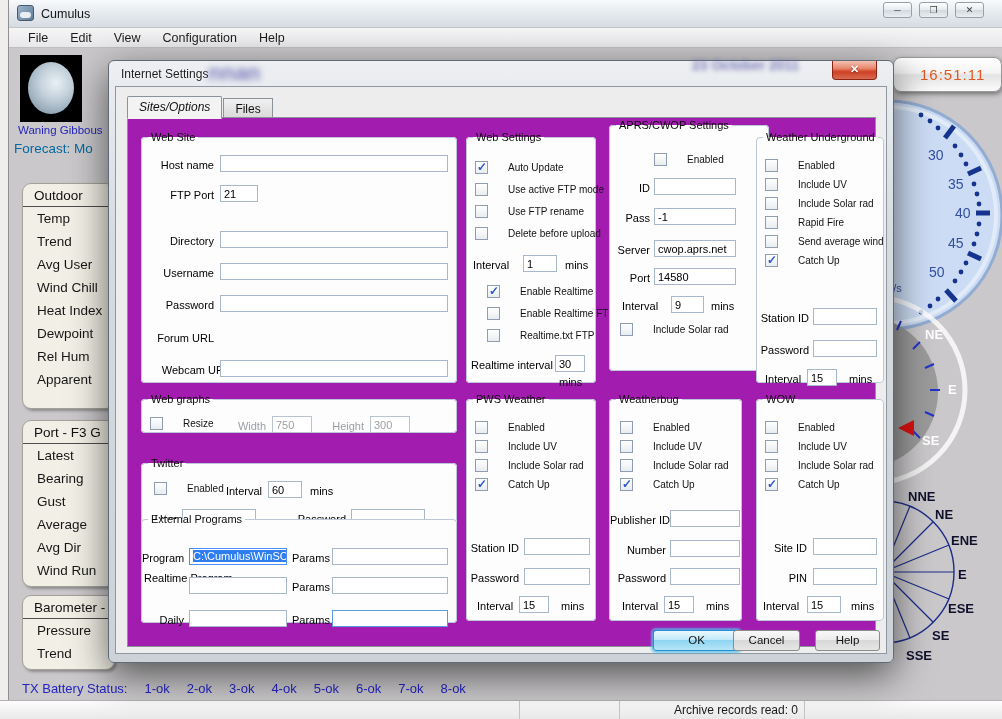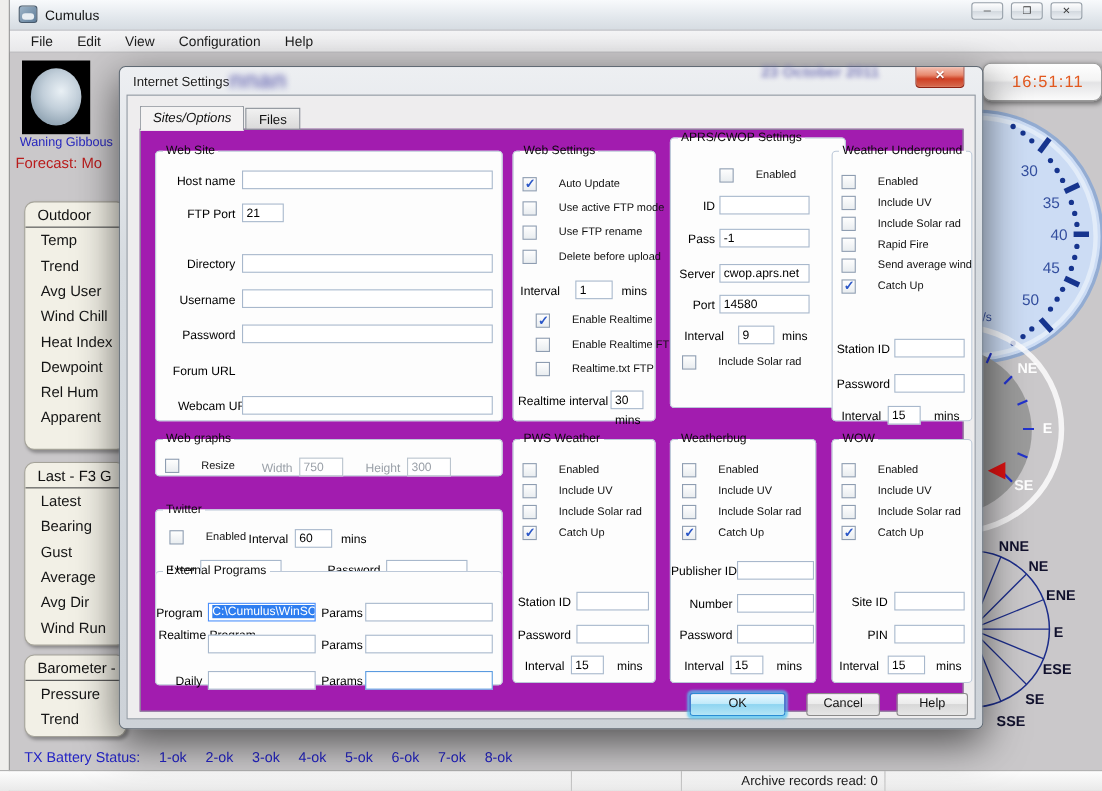--- a/index.html
+++ b/index.html
@@ -24,21 +24,21 @@
     font-size:9px; color:#3a3a3a; text-align:center; line-height:14px; }
   .menubar { position:absolute; left:9px; top:28px; width:993px; height:20px;
     background:linear-gradient(#f5f5f6,#e8e8ea); border-bottom:1px solid #bfbfc1;
     display:flex; align-items:center; padding-left:8px; }
   .menu-item { font-size:12.5px; color:#1c1c1c; padding:0 11px; }
   
   .moon { position:absolute; left:20px; top:55px; width:62px; height:67px; background:#000; }
   .moon::after { content:""; position:absolute; left:8px; top:7px; width:46px; height:52px; border-radius:50%;
     background:radial-gradient(circle at 60% 40%, #e9f0f5 0%, #c2cfda 40%, #93a6b5 75%, #6d808f 100%); }
   .moon-label { position:absolute; left:18px; top:124px; font-size:11.5px; color:#2626bE; }
-  .forecast-label { position:absolute; left:14px; top:141px; font-size:13.5px; color:#b91c1c; }
+  .forecast-label { position:absolute; left:14px; top:141px; font-size:13.5px; color:#0369a1; }
   .spanel { position:absolute; left:22px; width:93px; background:#f2f0e6;
     border:1px solid #a5a399; border-radius:9px; box-shadow:2px 2px 3px rgba(0,0,0,.3); overflow:hidden; }
   .spanel .p-head { font-size:13.5px; color:#101010; padding:4px 0 3px 11px;
     border-bottom:1px solid #4d4d4d; white-space:nowrap; }
   .spanel .p-item { font-size:13.5px; color:#161616; padding:4px 0 4px 14px; white-space:nowrap; }
   .panel-outdoor { top:183px; height:226px; }
   .panel-wind { top:420px; height:167px; }
   .panel-baro { top:595px; height:75px; }
   .tx-strip { position:absolute; left:22px; top:681px; display:flex; gap:17px;
     font-size:13px; color:#2424c4; white-space:nowrap; }
@@ -106,21 +106,21 @@
   .cb { width:13px; height:13px; border:1px solid #8e9db1; flex:none; position:relative;
     background:linear-gradient(#fefefe,#e9edf0); }
   .cb.on::after { content:"\2713"; position:absolute; left:1px; top:-2px; font-size:12px;
     font-weight:bold; color:#2b57c8; }
   .progfield { border-color:#4c8ffb; line-height:15px; }
   .progfield .sel { background:#2f7ef0; color:#fff; }
   .dlg-btn { position:absolute; top:512px; height:21px; font-size:11.5px; color:#111;
     border:1px solid #8b8b8b; border-radius:3px; text-align:center; line-height:19px;
     background:linear-gradient(#f8f8f8,#ececec 45%,#d8d8d8 50%,#e6e6e6);
     font-family:"Liberation Sans", sans-serif; }
-  .btn-ok { left:499px; width:87px; border-color:#2a8dd4;
+  .btn-ok { left:525px; width:87px; border-color:#2a8dd4;
     background:linear-gradient(#eaf8fe,#c2eafa 45%,#8fd5f1 50%,#b6e5f6);
     box-shadow:0 0 2px 2px rgba(80,195,240,.75); }
   .btn-cancel { left:605px; width:67px; }
   .btn-help { left:687px; width:65px; }
 </style>
 </head>
 <body>
 
 <div class="screen">
 
@@ -154,21 +154,21 @@
     <div class="p-item">Trend</div>
     <div class="p-item">Avg User</div>
     <div class="p-item">Wind Chill</div>
     <div class="p-item">Heat Index</div>
     <div class="p-item">Dewpoint</div>
     <div class="p-item">Rel Hum</div>
     <div class="p-item">Apparent</div>
   </div>
 
   <div class="spanel panel-wind">
-    <div class="p-head">Last - F3 G</div>
+    <div class="p-head">Port - F3 G</div>
     <div class="p-item">Latest</div>
     <div class="p-item">Bearing</div>
     <div class="p-item">Gust</div>
     <div class="p-item">Average</div>
     <div class="p-item">Avg Dir</div>
     <div class="p-item">Wind Run</div>
   </div>
 
   <div class="spanel panel-baro">
     <div class="p-head">Barometer -</div>

